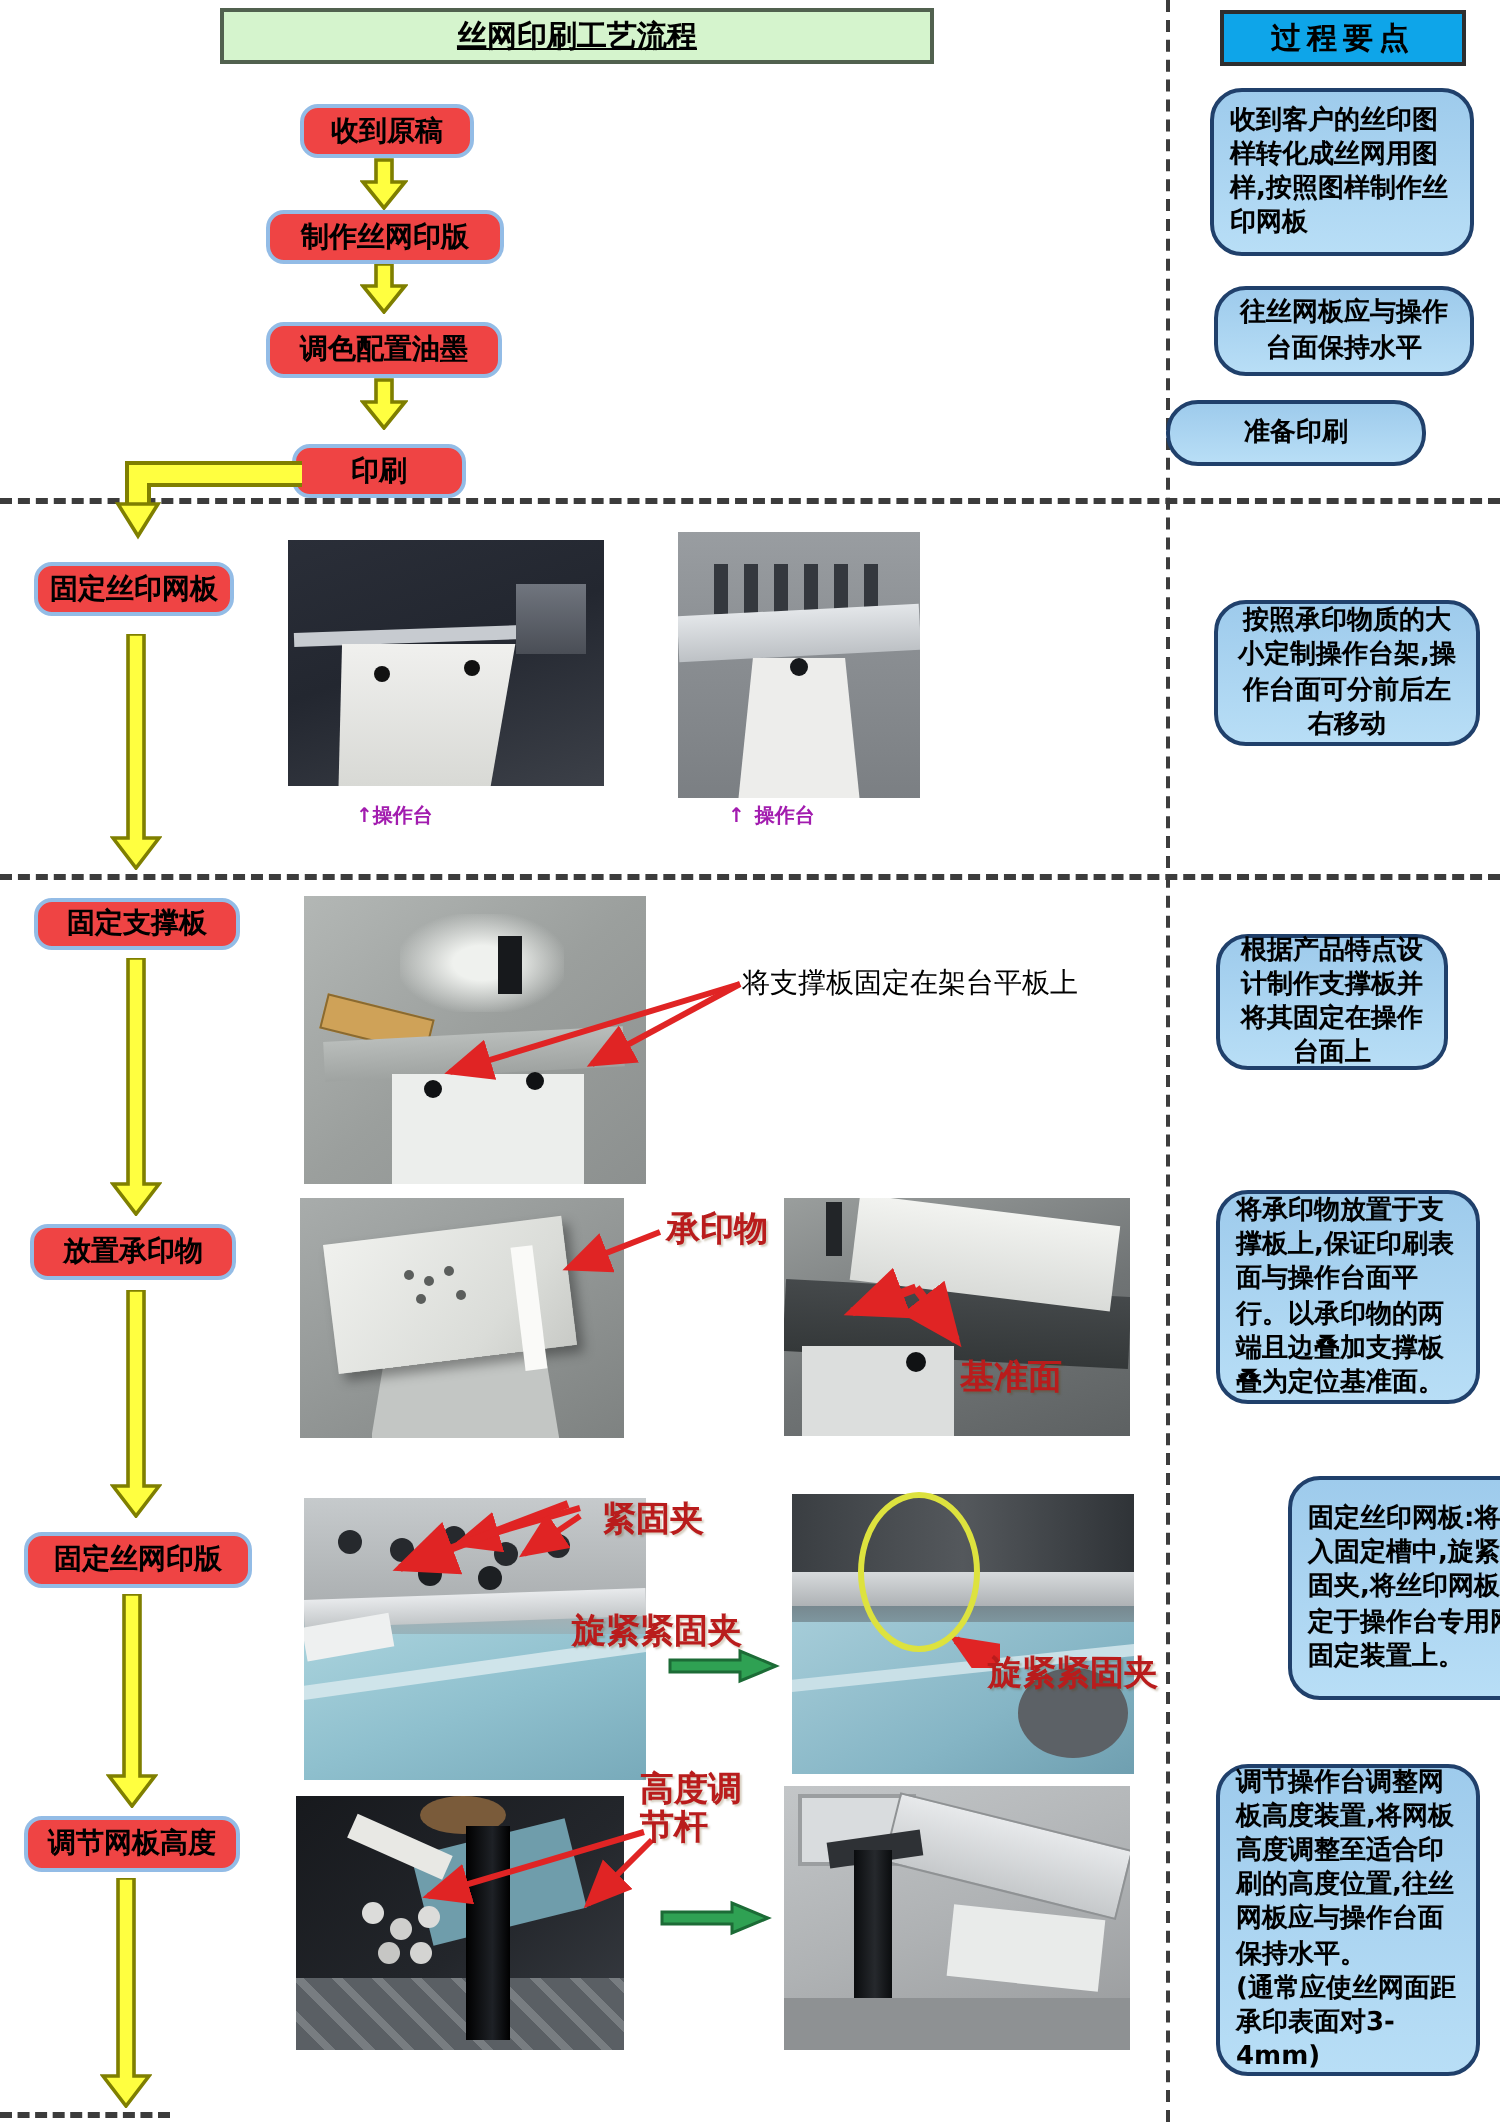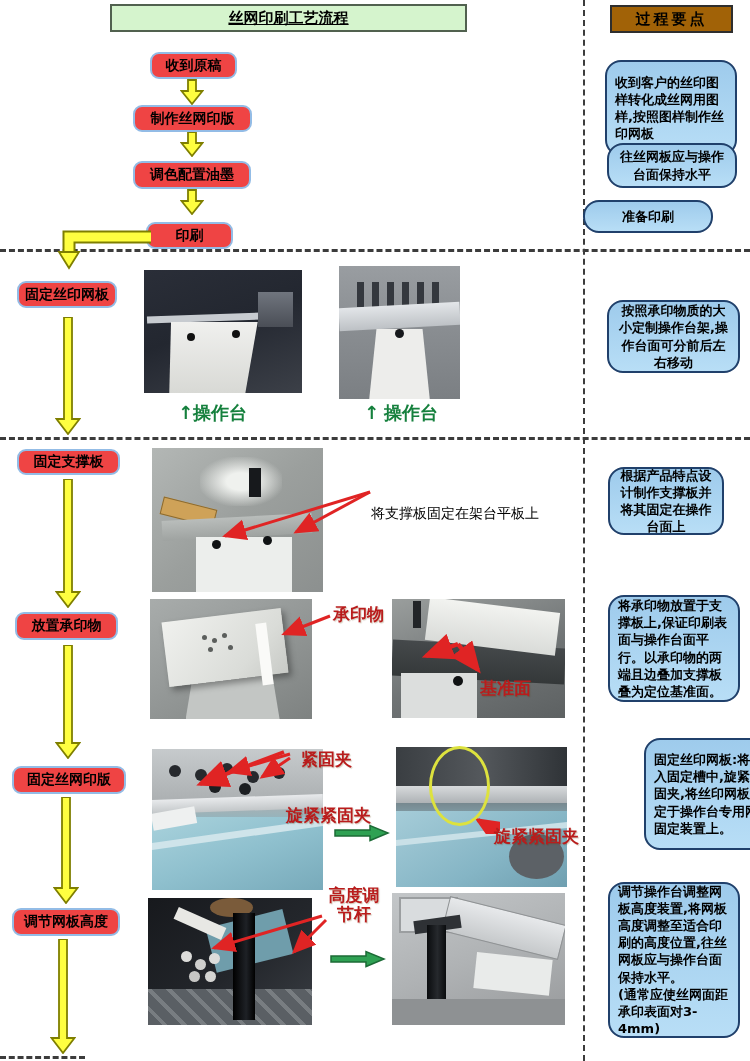--- a/index.html
+++ b/index.html
@@ -16,37 +16,37 @@
         font-weight:bold;font-size:14px;box-sizing:border-box;z-index:6;white-space:nowrap}
 
   
   .title-box{position:absolute;left:110px;top:4px;width:357px;height:28px;
         display:flex;align-items:center;justify-content:center;background:#d5f4cd;
         border:2px solid #51614f;font-weight:bold;font-size:15px;
         text-decoration:underline;box-sizing:border-box;z-index:6}
 
   
   .phead{position:absolute;left:610px;top:5px;width:123px;height:28px;
-        display:flex;align-items:center;justify-content:center;background:#a16207;
+        display:flex;align-items:center;justify-content:center;background:#0ea5e9;
         border:2px solid #2e2e2e;font-weight:bold;font-size:15px;letter-spacing:3px;
         box-sizing:border-box;z-index:6}
   .note{position:absolute;display:flex;align-items:center;
         background:linear-gradient(180deg,#9ecbec,#b8def6);
         border:2px solid #20406b;border-radius:16px;font-weight:bold;font-size:13px;
         line-height:1.32;padding:4px 8px;box-sizing:border-box;z-index:6;white-space:pre-line}
   .note.c{text-align:center;justify-content:center}
 
   svg.ov{position:absolute;z-index:5}
   svg.top{z-index:8}
 
   
   .ann-gold{position:absolute;color:#b91c1c;font-weight:bold;font-size:17px;z-index:9;
             white-space:pre-line;text-shadow:1px 1px 1px rgba(90,60,0,.25)}
   .ann-black{position:absolute;color:#000;font-size:14px;z-index:9;white-space:nowrap}
-  .pcap{position:absolute;color:#15803d;font-weight:bold;font-size:18px;z-index:9;white-space:nowrap}
+  .pcap{position:absolute;color:#a21caf;font-weight:bold;font-size:10px;z-index:9;white-space:nowrap}
   .pcap .ar{font-weight:bold}
 
   .ellipse{position:absolute;border:3px solid #dde23e;border-radius:50%;z-index:9;background:transparent}
 
   
   .photo{position:absolute;overflow:hidden;z-index:4;background:#888}
   .photo>div{position:absolute}
 
   #phA1{left:144px;top:270px;width:158px;height:123px;background:linear-gradient(160deg,#2a2e38 0%,#232730 45%,#3c4048 100%)}
   #phA1 .s1{left:2%;top:36%;width:90%;height:6%;background:#c7cbd0;transform:rotate(-2deg)}
@@ -293,39 +293,39 @@
   <div class="fbox" style="left:133px;top:105px;width:119px;height:27px">制作丝网印版</div>
   <div class="fbox" style="left:133px;top:161px;width:118px;height:28px">调色配置油墨</div>
   <div class="fbox" style="left:146px;top:222px;width:87px;height:27px">印刷</div>
   <div class="fbox" style="left:17px;top:281px;width:100px;height:27px">固定丝印网板</div>
   <div class="fbox" style="left:17px;top:449px;width:103px;height:26px">固定支撑板</div>
   <div class="fbox" style="left:15px;top:612px;width:103px;height:28px">放置承印物</div>
   <div class="fbox" style="left:12px;top:766px;width:114px;height:28px">固定丝网印版</div>
   <div class="fbox" style="left:12px;top:908px;width:108px;height:28px">调节网板高度</div>
 
   <div class="phead">过程要点</div>
-  <div class="note" style="left:605px;top:60px;width:132px;height:96px">收到客户的丝印图样转化成丝网用图样,按照图样制作丝印网板</div>
+  <div class="note" style="left:605px;top:44px;width:132px;height:84px">收到客户的丝印图样转化成丝网用图样,按照图样制作丝印网板</div>
   <div class="note c" style="left:607px;top:143px;width:130px;height:45px">往丝网板应与操作台面保持水平</div>
   <div class="note c" style="left:583px;top:200px;width:130px;height:33px">准备印刷</div>
   <div class="note c" style="left:607px;top:300px;width:133px;height:73px">按照承印物质的大小定制操作台架,操作台面可分前后左右移动</div>
   <div class="note c" style="left:608px;top:467px;width:116px;height:68px">根据产品特点设计制作支撑板并将其固定在操作台面上</div>
   <div class="note" style="left:608px;top:595px;width:132px;height:107px">将承印物放置于支撑板上,保证印刷表面与操作台面平行。以承印物的两端且边叠加支撑板叠为定位基准面。</div>
   <div class="note" style="left:644px;top:738px;width:140px;height:112px">固定丝印网板:将放入固定槽中,旋紧紧固夹,将丝印网板固定于操作台专用网板固定装置上。</div>
   <div class="note" style="left:608px;top:882px;width:132px;height:156px">调节操作台调整网板高度装置,将网板高度调整至适合印刷的高度位置,往丝网板应与操作台面保持水平。
 (通常应使丝网面距承印表面对3-4mm)</div>
 
   <div class="pcap" style="left:178px;top:401px">
     <span class="ar">↑</span><span>操作台</span>
   </div>
   <div class="pcap" style="left:364px;top:401px">
     <span class="ar" style="margin-right:5px">↑</span><span>操作台</span>
   </div>
 
-  <div class="ann-black" style="left:371px;top:505px">将支撑板固定在架台平板上</div>
+  <div class="ann-black" style="left:371px;top:483px">将支撑板固定在架台平板上</div>
   <div class="ann-gold" style="left:333px;top:603px">承印物</div>
   <div class="ann-gold" style="left:480px;top:677px">基准面</div>
   <div class="ann-gold" style="left:301px;top:748px">紧固夹</div>
   <div class="ann-gold" style="left:286px;top:804px">旋紧紧固夹</div>
   <div class="ann-gold" style="left:494px;top:825px">旋紧紧固夹</div>
-  <div class="ann-gold" style="left:320px;top:886px;width:68px;text-align:center;line-height:1.1">高度调
+  <div class="ann-gold" style="left:320px;top:886px;width:68px;line-height:1.1">高度调
 节杆</div>
 
 </div>
 
 </body></html>

